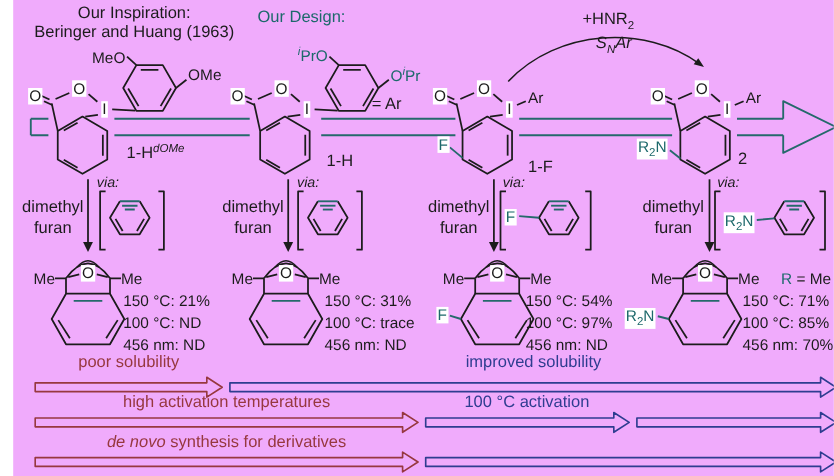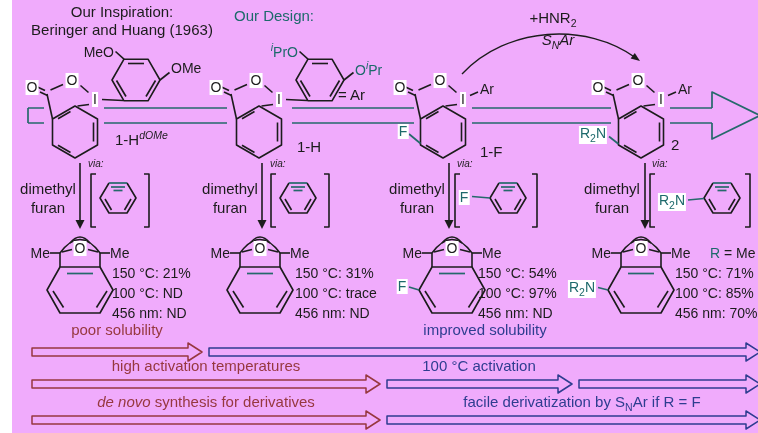--- a/index.html
+++ b/index.html
@@ -11,21 +11,21 @@
   svg.art .tl{stroke:#25696b;stroke-width:1.7;}
   svg.art .mar{stroke:#97383f;stroke-width:1.5;}
   svg.art .nav{stroke:#2e3d90;stroke-width:1.5;}
   svg.art .fill{fill:#1c1c1c;stroke:none;}
   svg.art .thin{stroke-width:1.35;}
   .t{position:absolute;white-space:nowrap;line-height:1.05;font-size:15px;}
   .c{transform:translateX(-50%);}
   .r{transform:translateX(-100%);}
   .atom{font-size:14px;background:#fff;padding:0 1px;}
   .s14{font-size:14px;}
-  .s13{font-size:10px;}
+  .s13{font-size:13px;}
   .b{font-weight:400;}
   .i{font-style:italic;}
   .teal{color:#1d696b;}
   .maroon{color:#97383f;}
   .navy{color:#2e3d90;}
   sub,sup{font-size:10.5px;}
 </style>
 </head>
 <body>
 
@@ -279,15 +279,14 @@
   <span class="t s14" style="left:663px;top:286px;">100 °C: 85%</span>
   <span class="t s14" style="left:663px;top:306px;">456 nm: 70%</span>
 
   <span class="t c maroon" style="left:105px;top:322px;">poor solubility</span>
   <span class="t c navy" style="left:473px;top:322px;">improved solubility</span>
 
   <span class="t c maroon" style="left:194px;top:358px;">high activation temperatures</span>
   <span class="t c navy" style="left:467px;top:358px;">100 °C activation</span>
 
   <span class="t c maroon" style="left:194px;top:394px;"><span class="i">de novo</span><span> synthesis for derivatives</span></span>
-  <span class="t c navy" style="left:570px;top:394px;"><span>facile derivatization by S</span><sub>N</sub><span>Ar if R = F</span></span>
 
 </div>
 
 </body></html>

